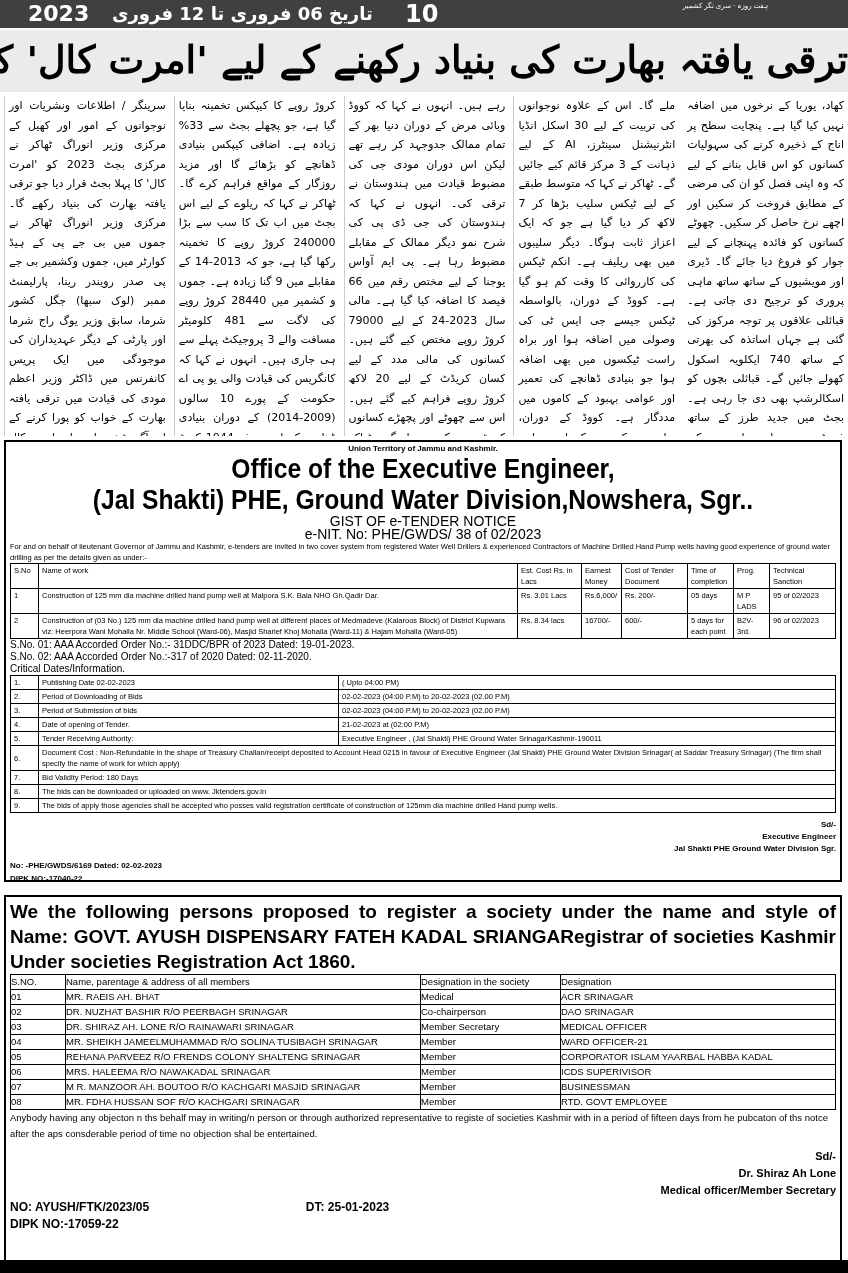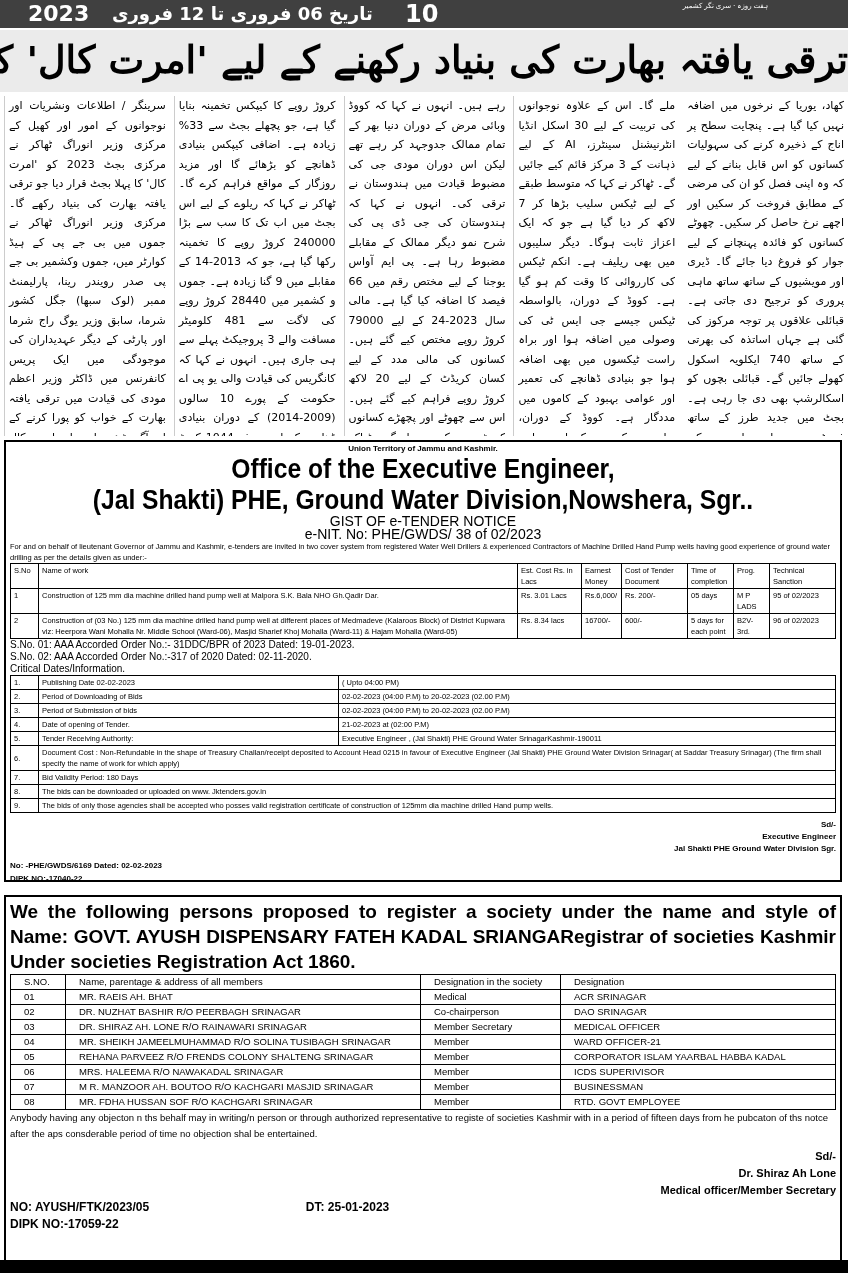--- a/index.html
+++ b/index.html
@@ -20,21 +20,21 @@
   .tender .gist, .tender .enit { text-align: center; font-size: 14px; font-weight: normal; line-height: 13px; }
   .tender .intro { font-size: 7.5px; line-height: 11px; }
   table { border-collapse: collapse; width: 100%; }
   .t1 td, .t1 th { border: 1px solid #000; font-size: 7.5px; font-weight: normal; text-align: left; vertical-align: top; padding: 1px 3px; line-height: 11px; }
   .tender .note { font-size: 10px; line-height: 12px; }
   .t2 td { border: 1px solid #000; font-size: 7.5px; padding: 1px 3px; line-height: 11px; }
   .sig { text-align: right; font-size: 8px; font-weight: bold; line-height: 12px; }
   .ref { font-size: 8px; font-weight: bold; line-height: 13px; }
   .society { position: absolute; left: 4px; top: 895px; width: 838px; height: 460px; border: 2px solid #000; padding: 2px 4px; }
   .society .head { font: bold 19px "Liberation Sans", sans-serif; line-height: 25px; text-align: justify; transform-origin: left; }
-  .t3 td { border: 1px solid #000; font-size: 9.5px; padding: 1px 13px; line-height: 12px; vertical-align: top; }
+  .t3 td { border: 1px solid #000; font-size: 9.5px; padding: 1px 0; line-height: 12px; vertical-align: top; }
   .society .body { font-size: 9.5px; line-height: 16px; }
   .society .sig2 { text-align: right; font-size: 11px; font-weight: bold; line-height: 17px; }
   .society .ref2 { font-size: 12px; font-weight: bold; line-height: 17px; }
   .bottom-bar { position: absolute; left: 0; top: 1260px; width: 848px; height: 13px; background: #000; }
 </style>
 </head>
 <body>
 
 <div class="masthead">
   <span class="year">2023</span>
@@ -147,21 +147,21 @@
     <tr>
           <td>7.</td>
           <td colspan="2">Bid Validity Period: 180 Days</td>
         </tr>
     <tr>
           <td>8.</td>
           <td colspan="2">The bids can be downloaded or uploaded on www. Jktenders.gov.in</td>
         </tr>
     <tr>
           <td>9.</td>
-          <td colspan="2">The bids of only those agencies shall be accepted who posses valid registration certificate of construction of 125mm dia machine drilled Hand pump wells.</td>
+          <td colspan="2">The bids of apply those agencies shall be accepted who posses valid registration certificate of construction of 125mm dia machine drilled Hand pump wells.</td>
         </tr>
   </tbody>
     </table>
   <div style="height:6px"></div>
   <div class="sig">Sd/-</div>
   <div class="sig">Executive Engineer</div>
   <div class="sig">Jal Shakti PHE Ground Water Division Sgr.</div>
   <div style="height:4px"></div>
   <div class="ref">No: -PHE/GWDS/6169  Dated: 02-02-2023</div>
   <div class="ref">DIPK NO:-17040-22</div>

